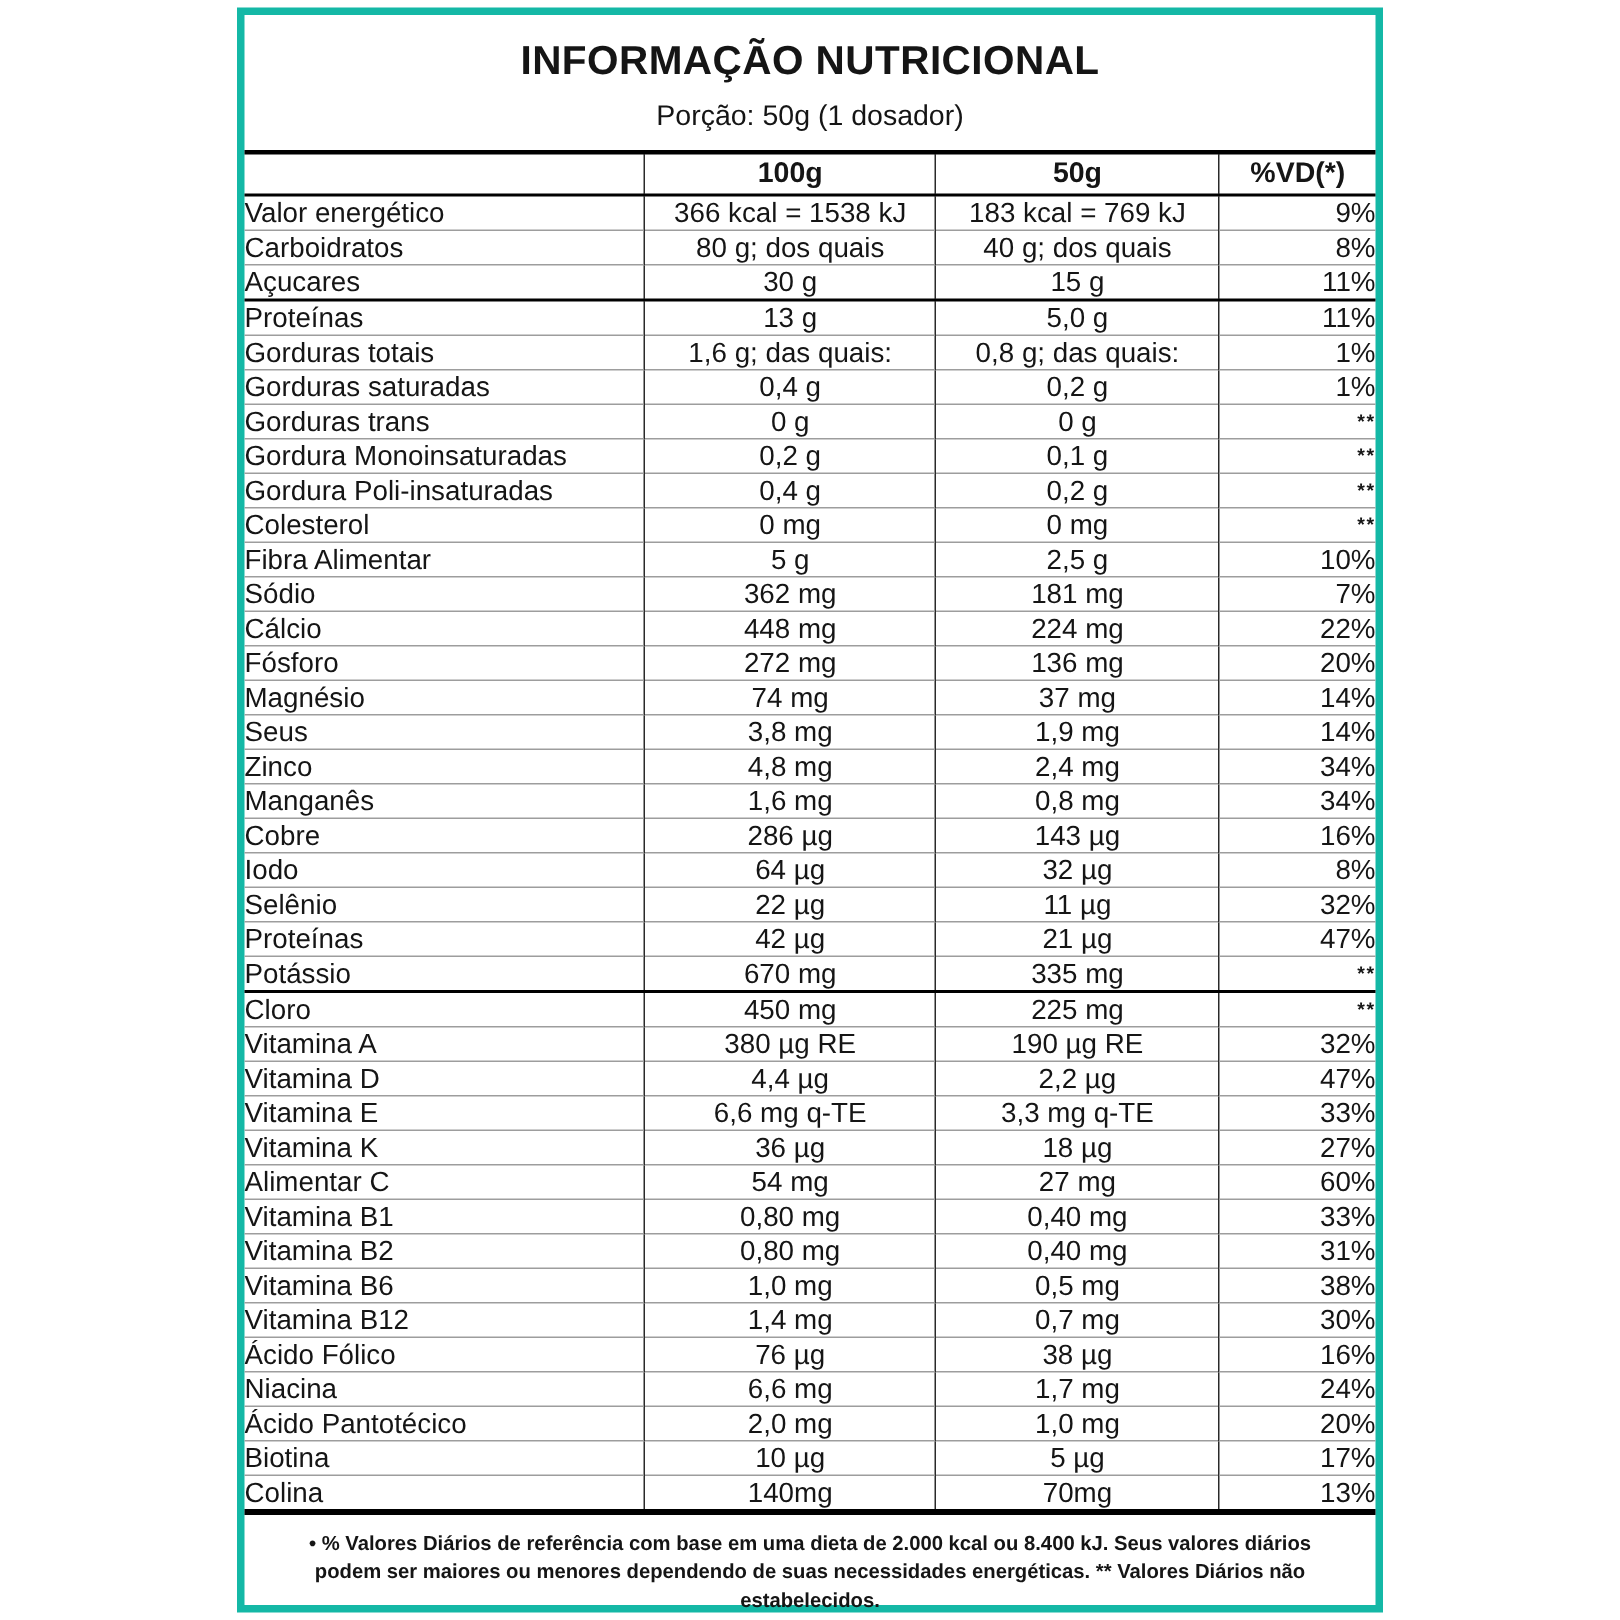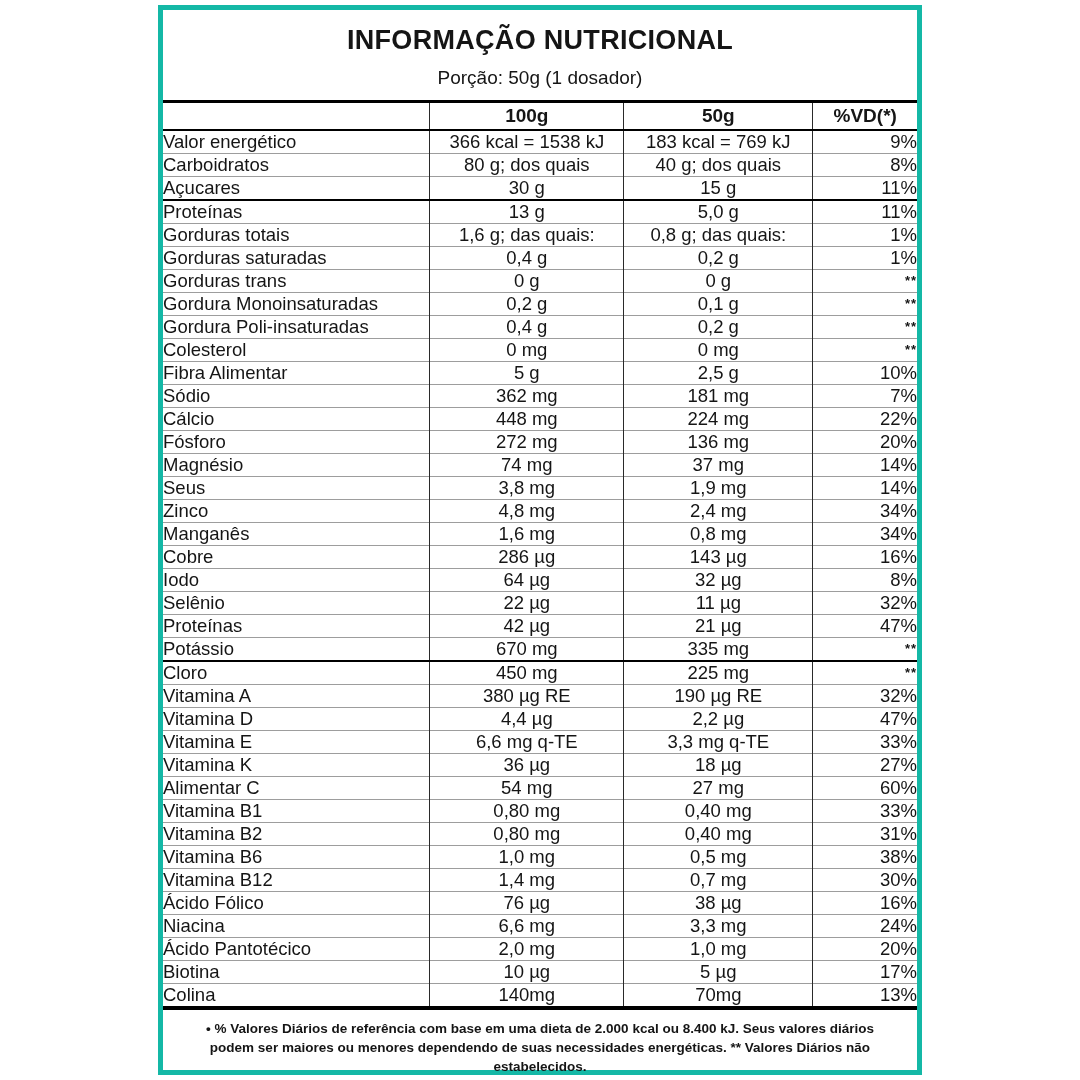--- a/index.html
+++ b/index.html
@@ -334,21 +334,21 @@
   </tr>
           <tr>
     <td class="c-name">Ácido Fólico</td>
     <td class="c-val">76 µg</td>
     <td class="c-val">38 µg</td>
     <td class="c-vd">16%</td>
   </tr>
           <tr>
     <td class="c-name">Niacina</td>
     <td class="c-val">6,6 mg</td>
-    <td class="c-val">3,3 mg</td>
+    <td class="c-val">1,7 mg</td>
     <td class="c-vd">24%</td>
   </tr>
           <tr>
     <td class="c-name">Ácido Pantotécico</td>
     <td class="c-val">2,0 mg</td>
     <td class="c-val">1,0 mg</td>
     <td class="c-vd">20%</td>
   </tr>
           <tr>
     <td class="c-name">Biotina</td>

